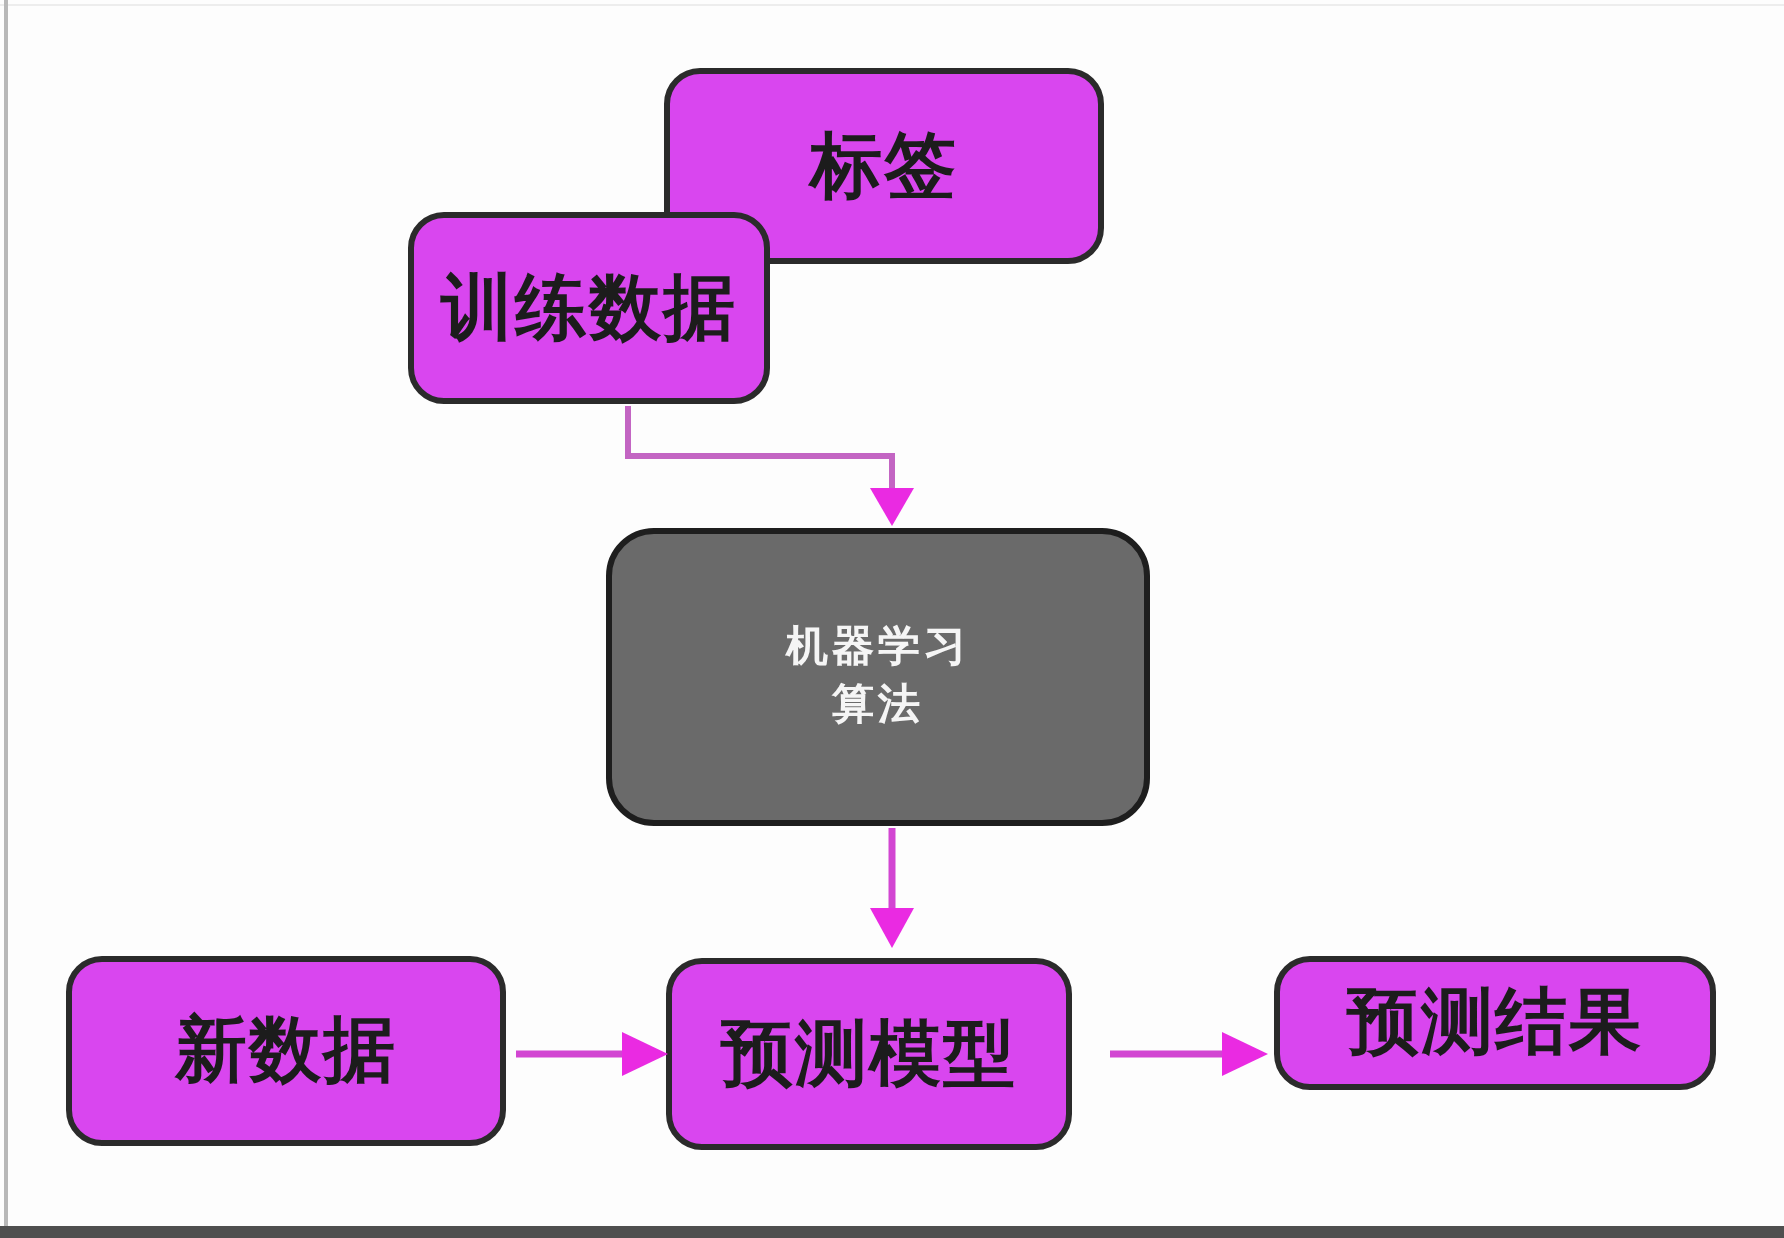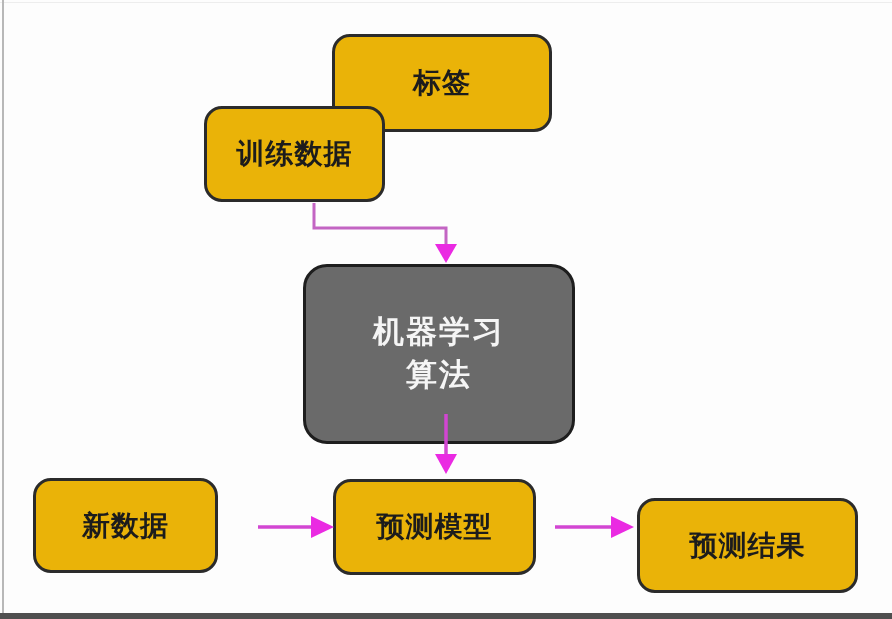--- a/index.html
+++ b/index.html
@@ -33,64 +33,64 @@
     left: 0; bottom: 0;
     width: 892px; height: 6px;
     background: #4f4f4f;
   }
   
   .node {
     position: absolute;
     box-sizing: border-box;
     border: 3px solid #2b2b2b;
     border-radius: 18px;
-    background: #eab308;
+    background: #d946ef;
     display: flex;
     align-items: center;
     justify-content: center;
     text-align: center;
     color: #1c1c1c;
     font-weight: 700;
-    font-size: 28px;
+    font-size: 36px;
     letter-spacing: 1px;
     z-index: 2;
   }
   .node-tag {
     left: 332px; top: 34px;
     width: 220px; height: 98px;
     z-index: 1;
   }
   .node-training-data {
     left: 204px; top: 106px;
     width: 181px; height: 96px;
     z-index: 3;
   }
   .node-ml-algorithm {
     left: 303px; top: 264px;
-    width: 272px; height: 180px;
+    width: 272px; height: 149px;
     background: #6a6a6a;
     border-color: #1e1e1e;
     border-radius: 24px;
     color: #f5f5f5;
-    font-size: 31px;
+    font-size: 21px;
     line-height: 1.38;
     white-space: pre-line;
     letter-spacing: 2px;
   }
   .node-new-data {
     left: 33px; top: 478px;
-    width: 185px; height: 95px;
+    width: 220px; height: 95px;
   }
   .node-prediction-model {
     left: 333px; top: 479px;
     width: 203px; height: 96px;
   }
   .node-prediction-result {
     left: 637px; top: 478px;
-    width: 221px; height: 95px; margin-top: 20px;
+    width: 221px; height: 67px;
   }
   .arrows {
     position: absolute;
     left: 0; top: 0;
     width: 892px; height: 619px;
     z-index: 4;
     pointer-events: none;
   }
 </style>
 </head>

